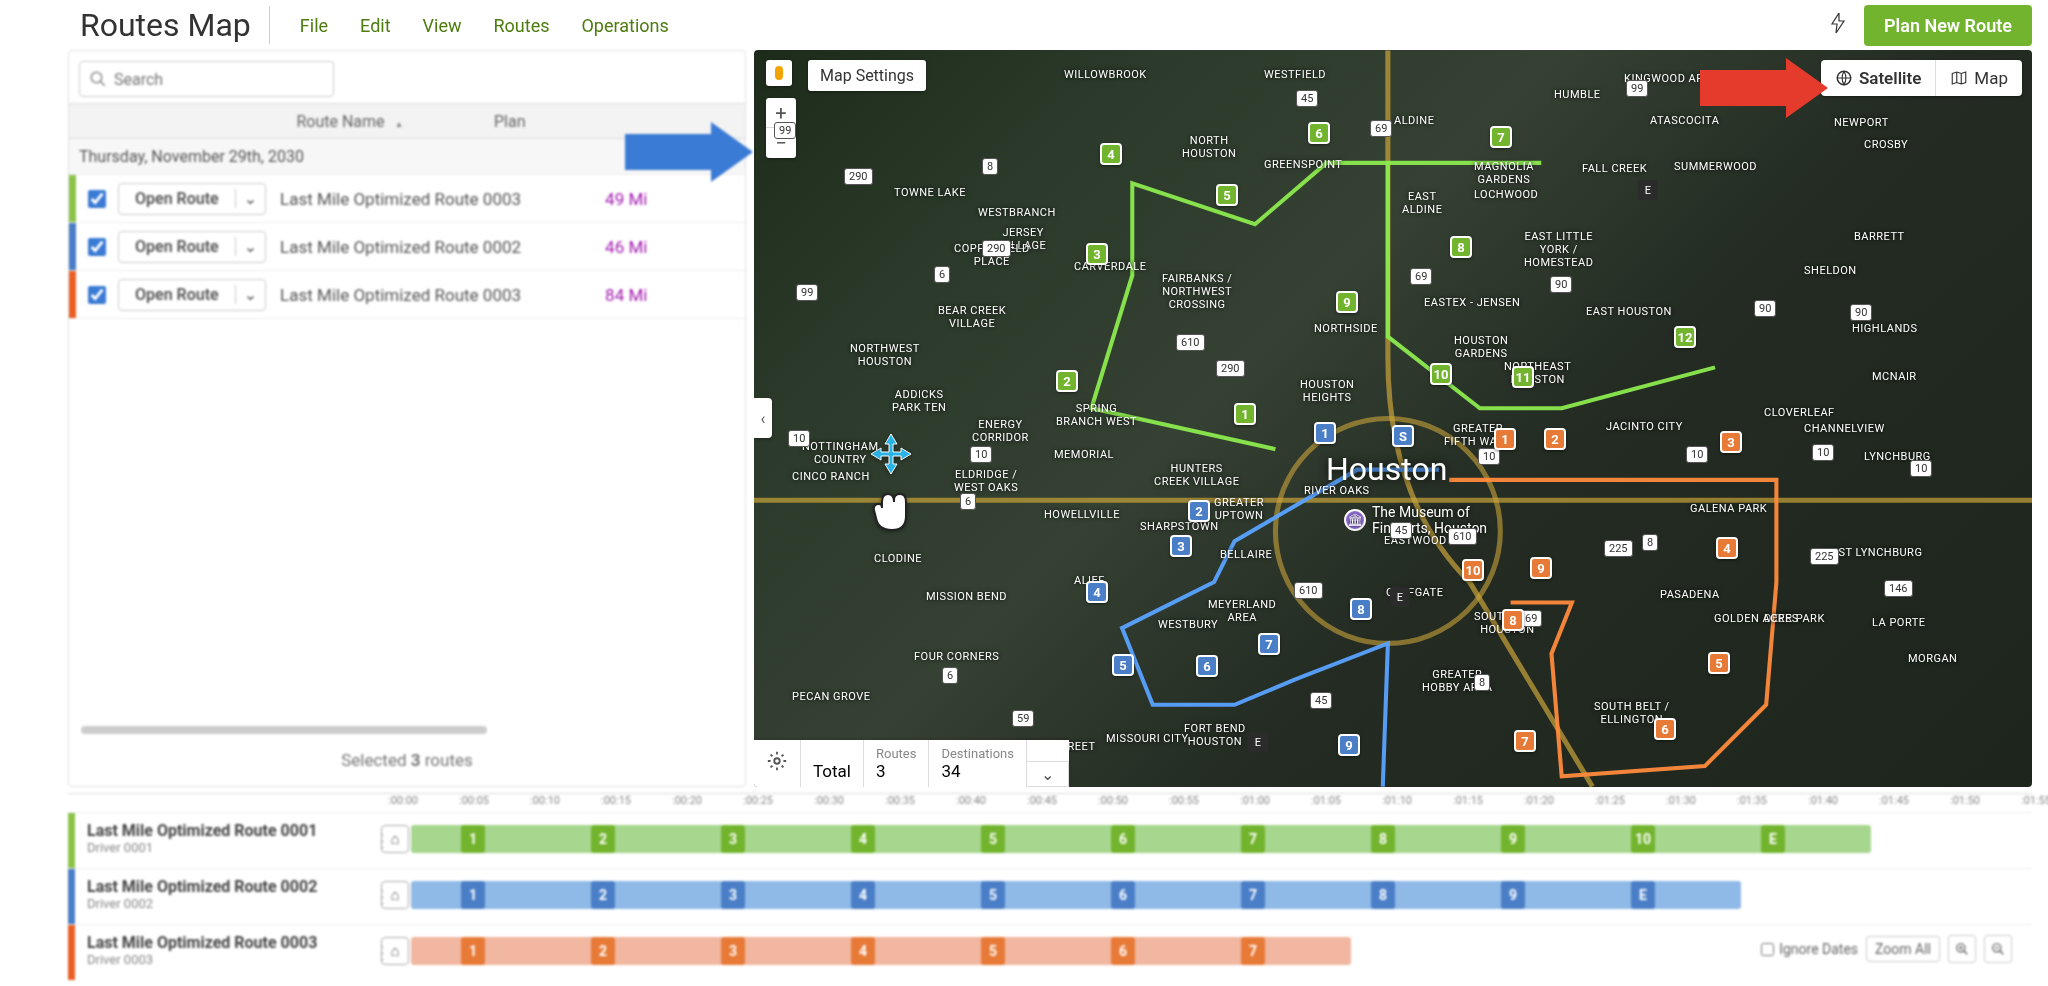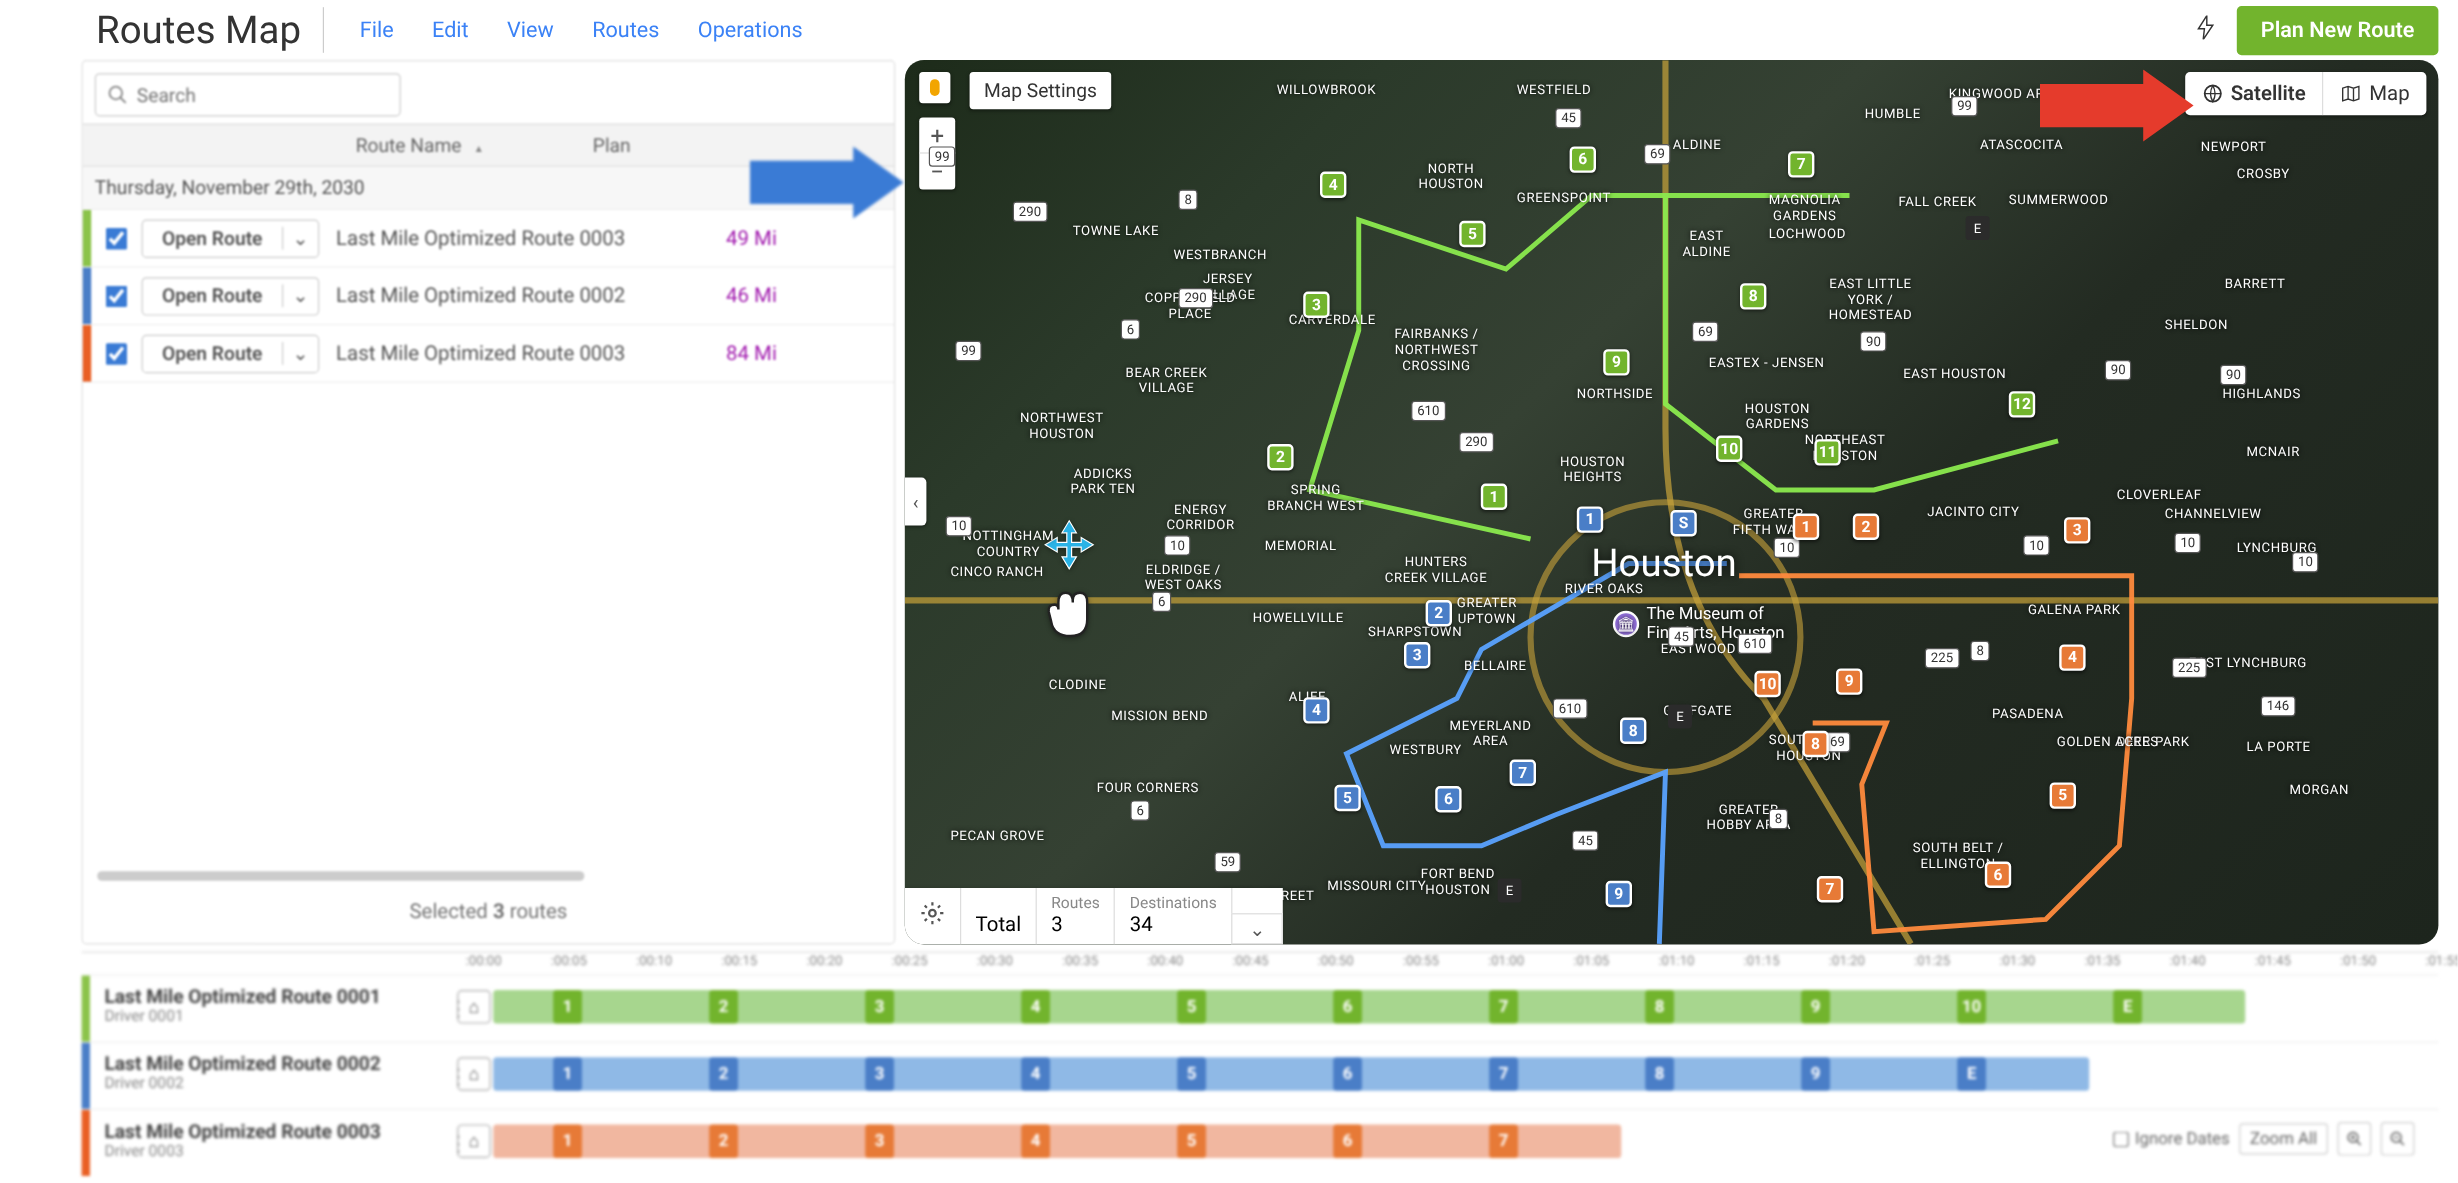--- a/index.html
+++ b/index.html
@@ -2,21 +2,21 @@
 <html><head>
 <meta charset="utf-8">
 <style>
 * { margin: 0; padding: 0; box-sizing: border-box; font-family: -apple-system, BlinkMacSystemFont, "Segoe UI", Roboto, sans-serif; }
 body { width: 2048px; height: 986px; background: #fff; overflow: hidden; position: relative; }
 
 
 .topbar { display: flex; align-items: center; padding: 8px 16px 8px 80px; height: 50px; }
 .page-title { font-size: 32px; font-weight: 400; color: #333; margin-right: 18px; border-right: 1px solid #ccc; padding-right: 18px;}
 .menu { display: flex; gap: 8px; }
-.menu-item { font-size: 18px; color: #3b82f6; padding: 6px 12px; cursor: pointer; }
+.menu-item { font-size: 18px; color: #4d7c0f; padding: 6px 12px; cursor: pointer; }
 .topbar-spacer { flex: 1; }
 .lightning-btn { padding: 8px; margin-right: 10px; color: #333; }
 .plan-btn { background: #72b42d; color: #fff; font-weight: 600; font-size: 18px; padding: 10px 20px; border-radius: 4px; border: none; cursor: pointer; }
 
 
 .main { display: flex; padding: 0 16px 0 68px; gap: 8px; height: 737px; }
 .sidebar { width: 678px; background: #fff; border: 1px solid #e0e0e0; border-radius: 4px; display: flex; flex-direction: column; filter: blur(0.9px); }
 .sidebar-tools { padding: 10px 10px 6px 10px; display: flex; gap: 10px; align-items: center; justify-content: space-between; }
 .search-wrap { position: relative; flex: 0 0 255px; }
 .search-input { width: 100%; height: 36px; border: 1px solid #ccc; border-radius: 4px; padding: 0 10px 0 34px; font-size: 16px; }
@@ -37,21 +37,21 @@
 .open-btn { display: flex; align-items: center; border: 1px solid #ccc; border-radius: 4px; height: 32px; margin-right: 14px; }
 .open-btn .label { padding: 0 16px; font-size: 16px; color: #555; font-weight: 600;}
 .open-btn .caret { border-left: 1px solid #ccc; padding: 0 8px; color: #555; }
 .route-name-cell { font-size: 17px; color: #555; flex: 0 0 285px;}
 .route-dist { font-size: 17px; color: #a21caf; padding-left: 40px;}
 .sidebar-bottom { margin-top: auto; }
 .scroll-thumb { height: 8px; background: #ccc; border-radius: 4px; margin: 8px 12px 0 12px; width: 60%;}
 .selected-line { text-align: center; padding: 16px; font-size: 17px; color: #777;}
 
 
-.map-panel { flex: 1; position: relative; border-radius: 16px; overflow: hidden; background: linear-gradient(135deg,#1d2b1a 0%,#2b3a2a 20%,#354133 40%,#232b22 60%,#1d251d 100%); text-decoration: underline; }
+.map-panel { flex: 1; position: relative; border-radius: 4px; overflow: hidden; background: linear-gradient(135deg,#1d2b1a 0%,#2b3a2a 20%,#354133 40%,#232b22 60%,#1d251d 100%); text-decoration: underline; }
 .roads svg { position:absolute; inset:0; width:100%; height:100%; }
 
 .pegman { position:absolute; top:10px; left:12px; width:26px; height:26px; background:#fff; border-radius:3px; display:flex;align-items:center;justify-content:center; box-shadow:0 1px 3px rgba(0,0,0,.4);}
 .pegman span{width:8px;height:14px;background:#f2a500;border-radius:4px;}
 .map-settings {position:absolute; top:10px; left:54px; background:#fff; border-radius:3px; padding:6px 12px; font-size:16px; color:#333; box-shadow:0 1px 3px rgba(0,0,0,.4);}
 .zoom-ctrl {position:absolute; top:48px; left:12px; width:30px; background:#fff; border-radius:3px; box-shadow:0 1px 3px rgba(0,0,0,.4);}
 .zoom-ctrl div{height:30px; display:flex;align-items:center;justify-content:center;font-size:20px;color:#555;}
 .zoom-ctrl div:first-child{border-bottom:1px solid #ddd;}
 .collapse-tab {position:absolute; top:348px; left:0; width:18px; height:40px; background:#fff; border-radius:0 4px 4px 0; display:flex;align-items:center;justify-content:center;color:#555;box-shadow:0 1px 3px rgba(0,0,0,.4);}
 .move-cursor {position:absolute; top:380px; left:108px; display:flex; flex-direction:column; align-items:center; gap:2px;}
@@ -263,21 +263,21 @@
         <div class="area-label" style="left:690px;top:372px">GREATER
 FIFTH WARD</div>
         <div class="area-label" style="left:550px;top:434px">RIVER OAKS</div>
         <div class="area-label" style="left:466px;top:498px">BELLAIRE</div>
         <div class="area-label" style="left:386px;top:470px">SHARPSTOWN</div>
         <div class="area-label" style="left:320px;top:524px">ALIEF</div>
         <div class="area-label" style="left:172px;top:540px">MISSION BEND</div>
         <div class="area-label" style="left:160px;top:600px">FOUR CORNERS</div>
         <div class="area-label" style="left:38px;top:420px">CINCO RANCH</div>
         <div class="area-label" style="left:290px;top:458px">HOWELLVILLE</div>
-        <div class="area-label" style="left:120px;top:514px">CLODINE</div>
+        <div class="area-label" style="left:120px;top:502px">CLODINE</div>
         <div class="area-label" style="left:200px;top:418px">ELDRIDGE /
 WEST OAKS</div>
         <div class="area-label" style="left:48px;top:390px">NOTTINGHAM
 COUNTRY</div>
         <div class="area-label" style="left:138px;top:338px">ADDICKS
 PARK TEN</div>
         <div class="area-label" style="left:218px;top:368px">ENERGY
 CORRIDOR</div>
         <div class="area-label" style="left:300px;top:398px">MEMORIAL</div>
         <div class="area-label" style="left:302px;top:352px">SPRING

